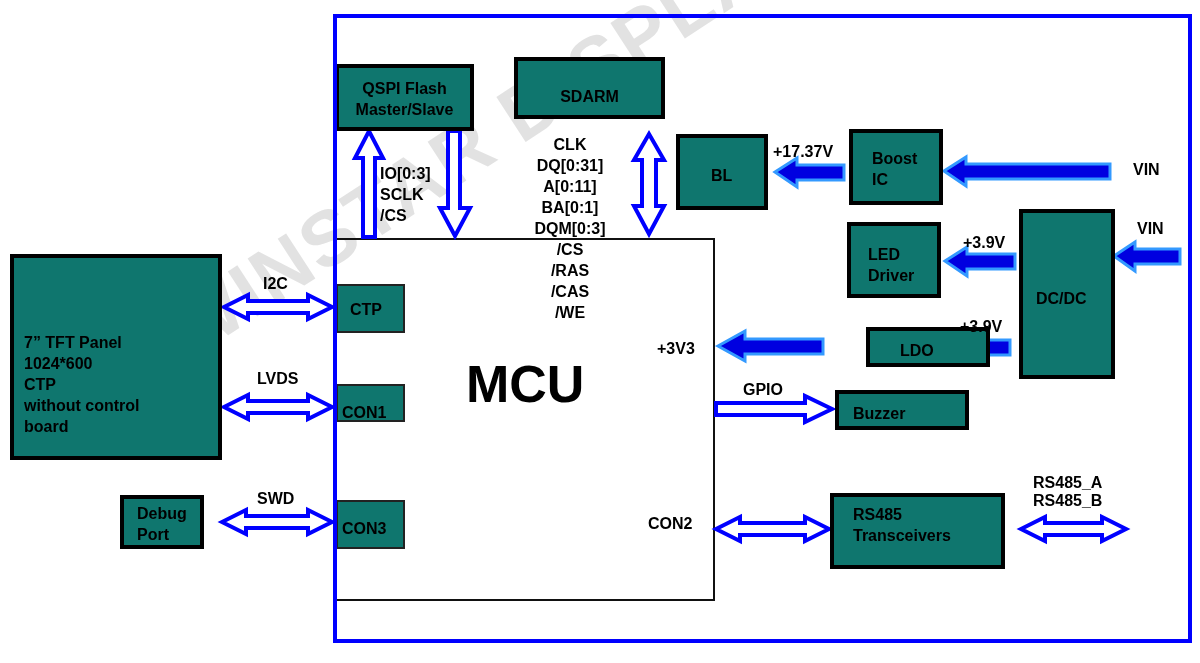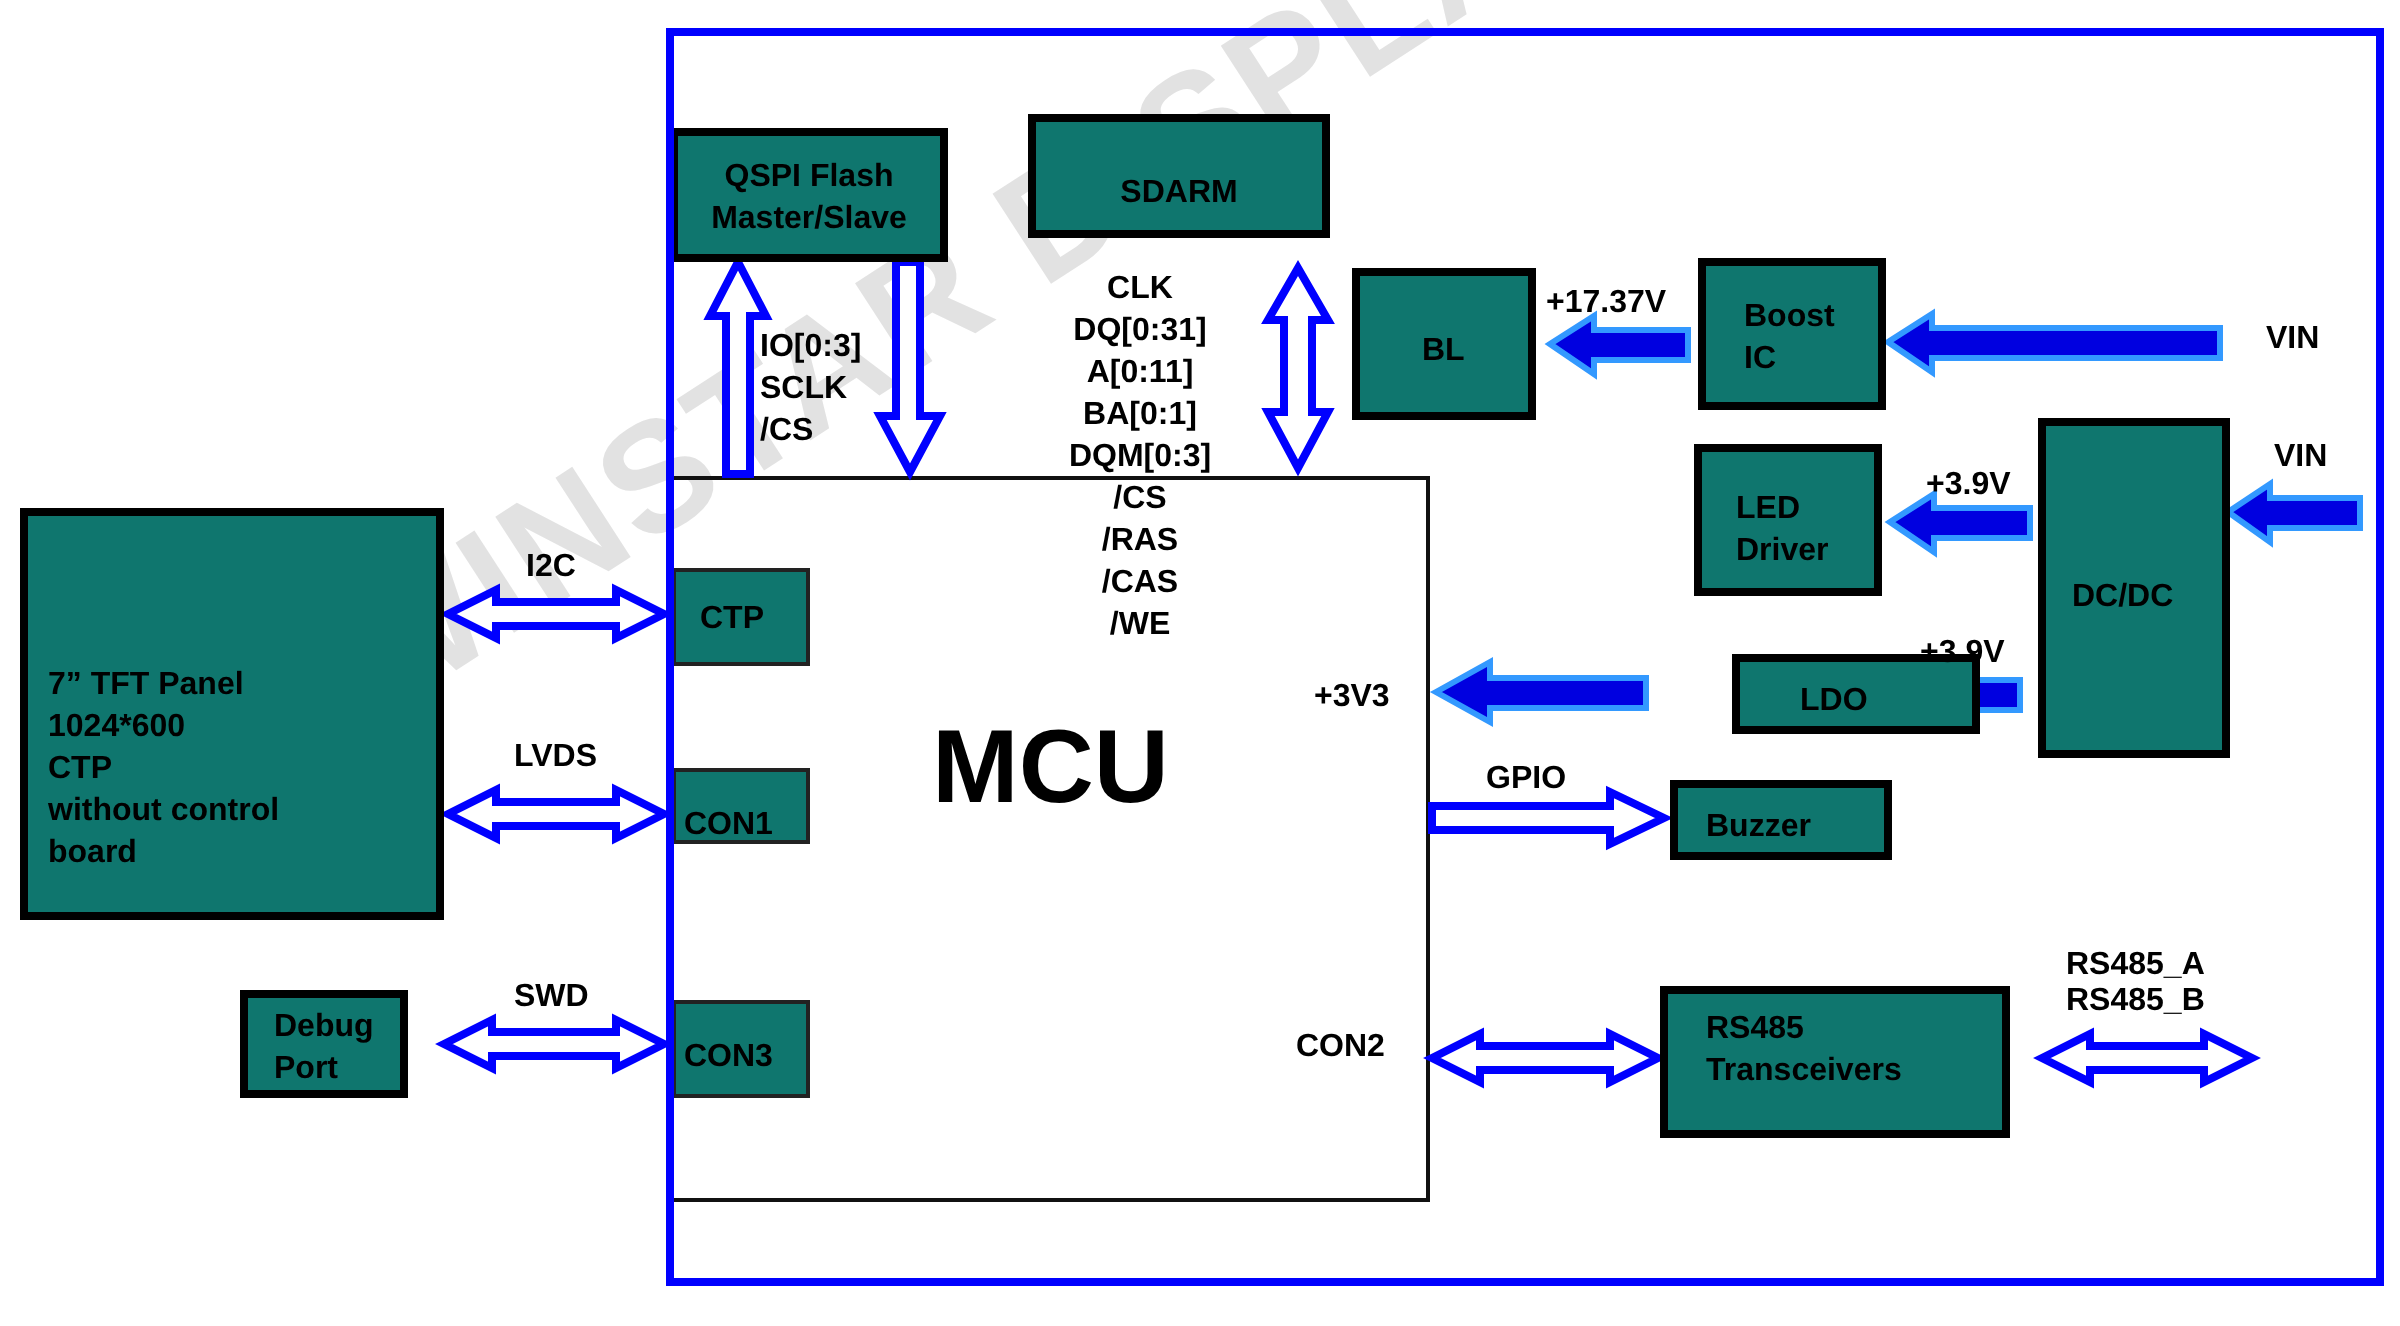--- a/index.html
+++ b/index.html
@@ -74,21 +74,21 @@
 <div class="box thick" style="left:847px;top:222px;width:94px;height:76px;">
   <div class="btext" style="left:17px;top:18px;">LED
 Driver</div>
 </div>
 <div class="box thick" style="left:1019px;top:209px;width:96px;height:170px;">
   <div class="btext" style="left:13px;top:75px;">DC/DC</div>
 </div>
 <div class="box thick" style="left:826px;top:327px;width:124px;height:40px;margin-left:40px;">
   <div class="btext" style="left:30px;top:9px;">LDO</div>
 </div>
-<div class="box thick" style="left:835px;top:390px;width:111px;height:40px;">
+<div class="box thick" style="left:835px;top:390px;width:134px;height:40px;">
   <div class="btext" style="left:14px;top:9px;">Buzzer</div>
 </div>
 <div class="box thick" style="left:830px;top:493px;width:175px;height:76px;">
   <div class="btext" style="left:19px;top:7px;">RS485
 Transceivers</div>
 </div>
 <div class="box thick" style="left:10px;top:254px;width:212px;height:206px;">
   <div class="btext" style="left:10px;top:74px;">7” TFT Panel
 1024*600
 CTP

